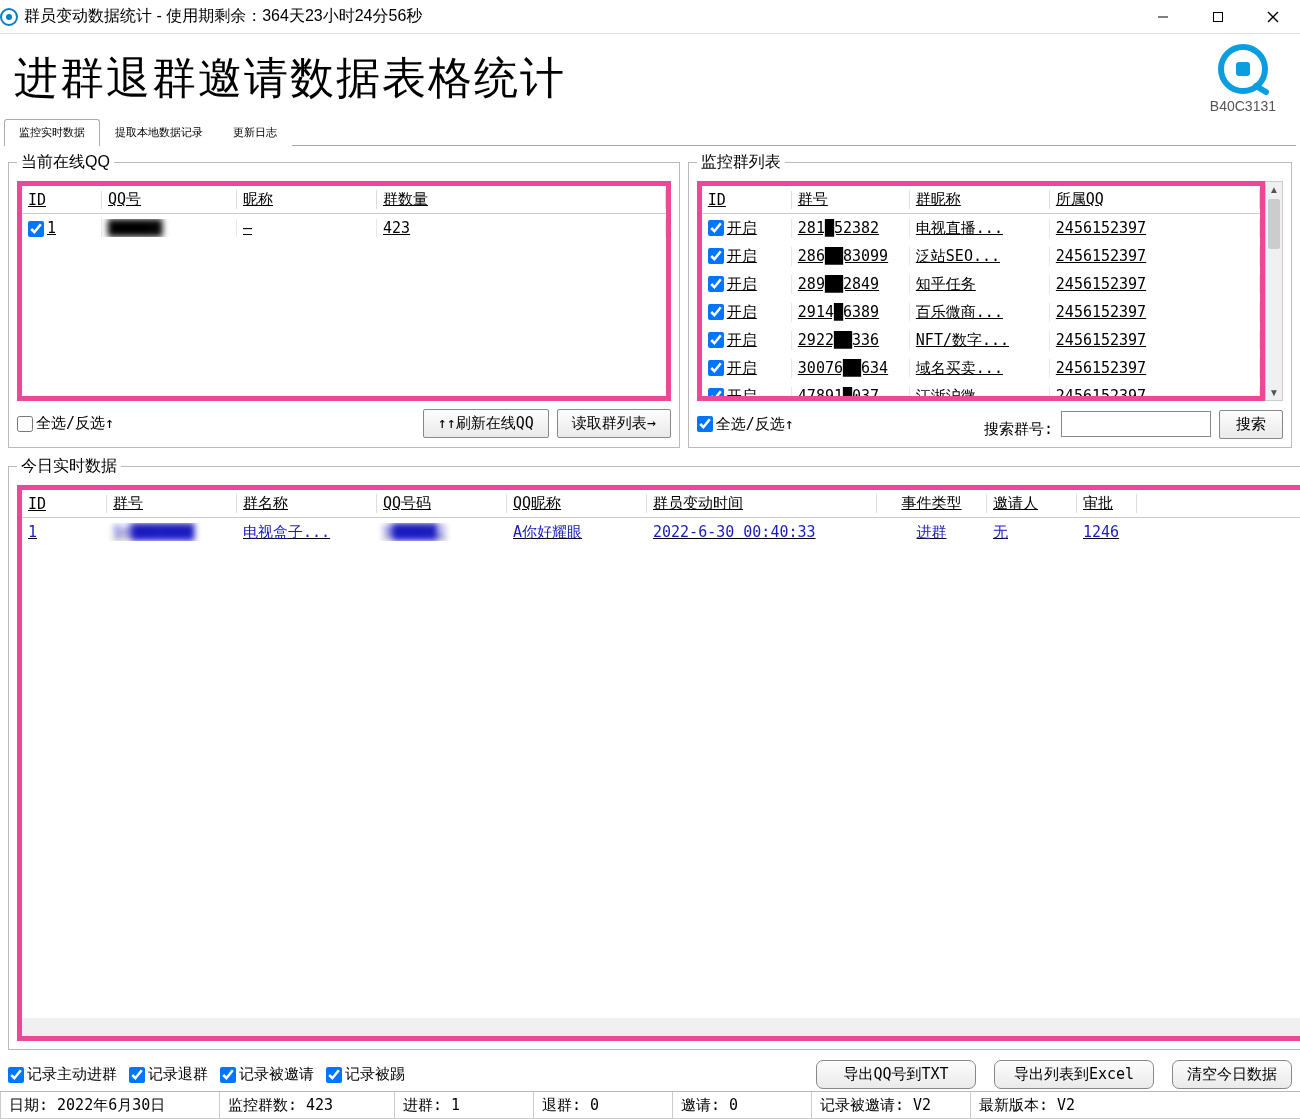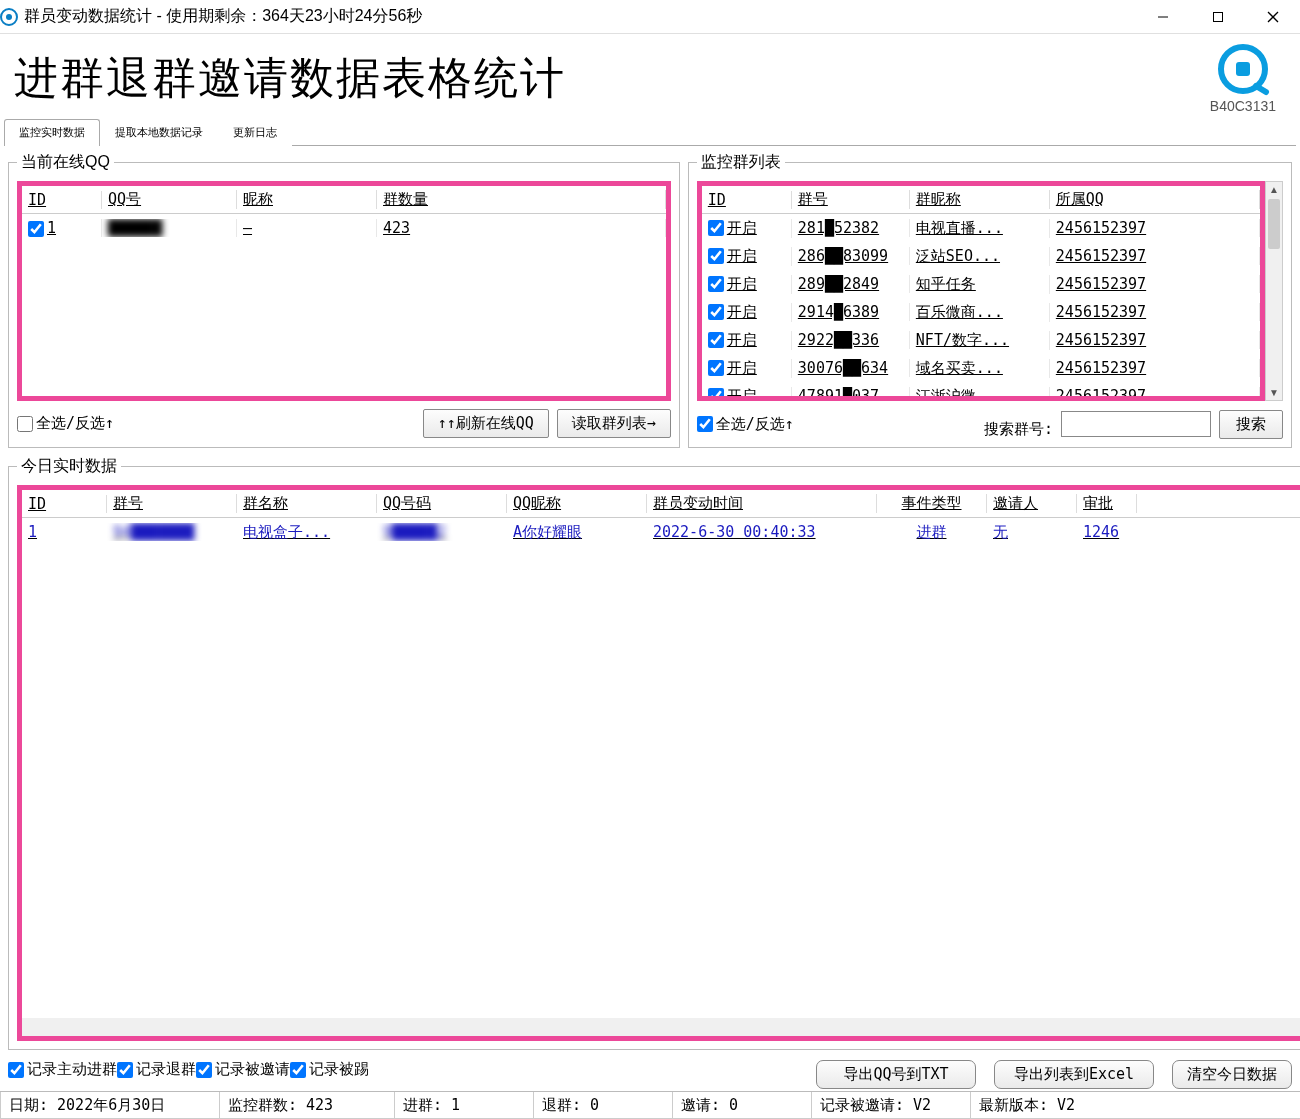--- a/index.html
+++ b/index.html
@@ -192,21 +192,22 @@
     background: #f0f0f0;
   }
   .hscroll-inner {
     height: 100%;
     overflow-x: scroll;
   }
   .hscroll-inner > div { width: 1400px; height: 1px;}
   
   .opt-row {
     display: flex;
-    align-items: flex-start;
+    align-items: center;
+    gap: 12px;
     padding: 6px 8px 2px 8px;
     flex-shrink: 0;
   }
   .opt-row .export-group { margin-left: auto; display: flex; gap: 18px;}
   .opt-row .winbtn { min-width: 160px; border-radius: 7px;}
   .statusbar {
     display: flex;
     align-items: stretch;
     border-top: 1px solid #bbb;
     font-family: SimSun, monospace;

